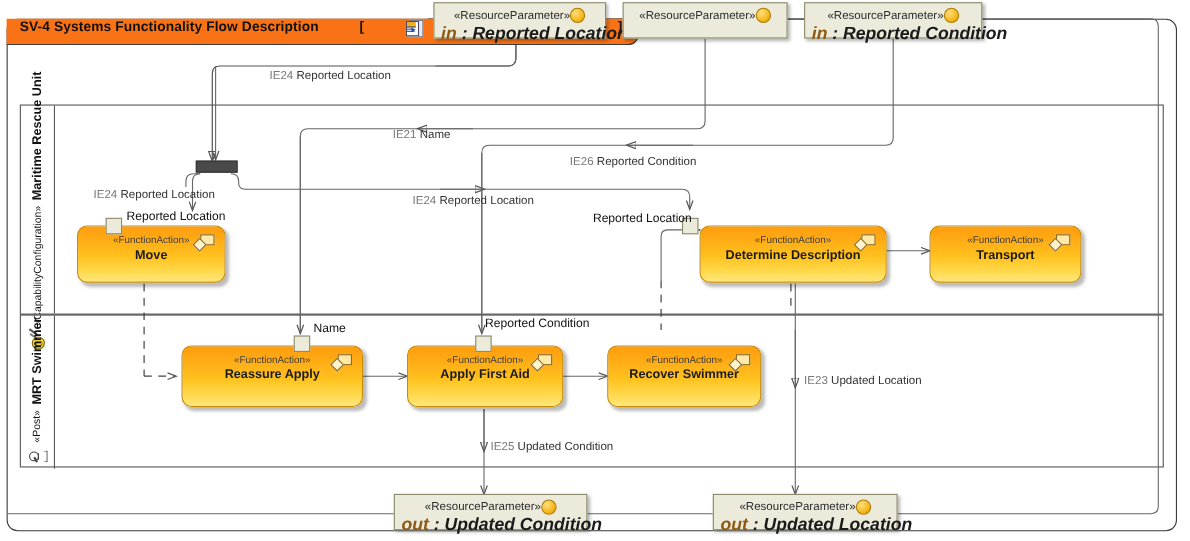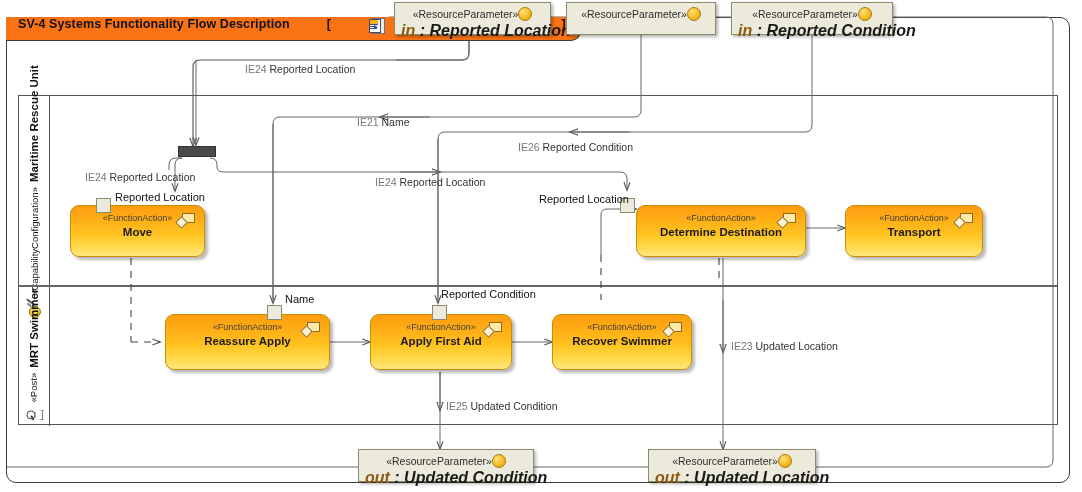--- a/index.html
+++ b/index.html
@@ -297,21 +297,21 @@
     <div class="badge">
         <span class="sq"></span>
         <span class="dia"></span>
       </div>
   </div>
 
   <div class="pin" style="left:620px;top:198px;"></div>
   <div class="pinlabel" style="left:539px;top:193px;">Reported Location</div>
   <div class="fa" style="left:636px;top:205px;width:170px;height:52px;">
     <div class="st">«FunctionAction»</div>
-    <div class="nm">Determine Destination</div>
+    <div class="nm">Determine Description</div>
     <div class="badge">
         <span class="sq"></span>
         <span class="dia"></span>
       </div>
   </div>
 
   <div class="fa" style="left:845px;top:205px;width:138px;height:52px;">
     <div class="st">«FunctionAction»</div>
     <div class="nm">Transport</div>
     <div class="badge">

